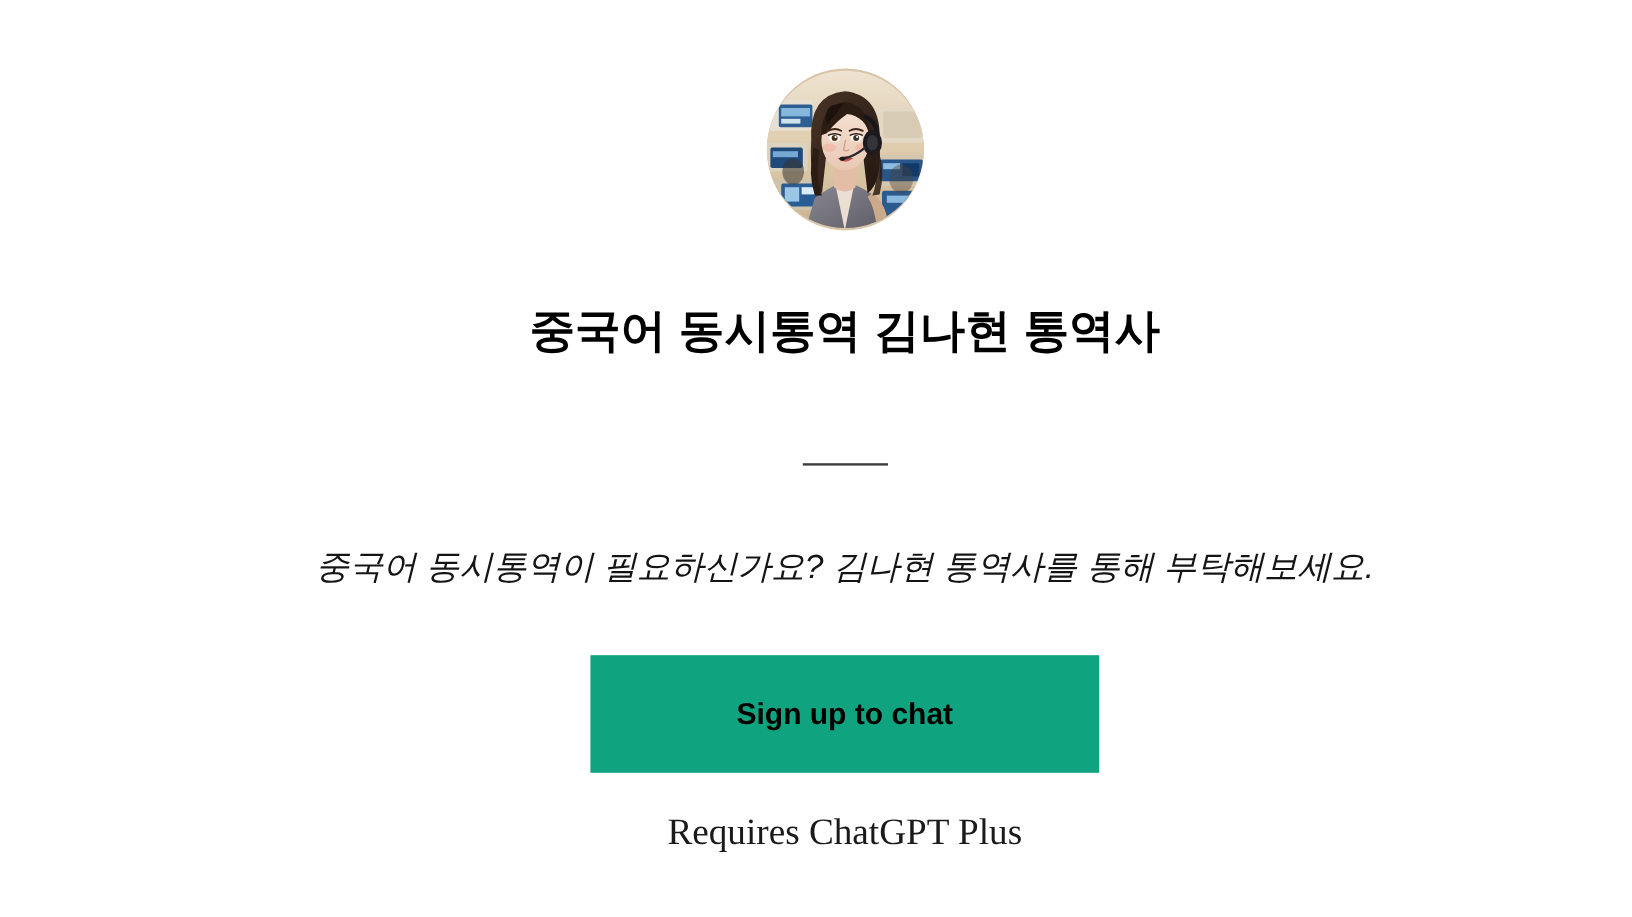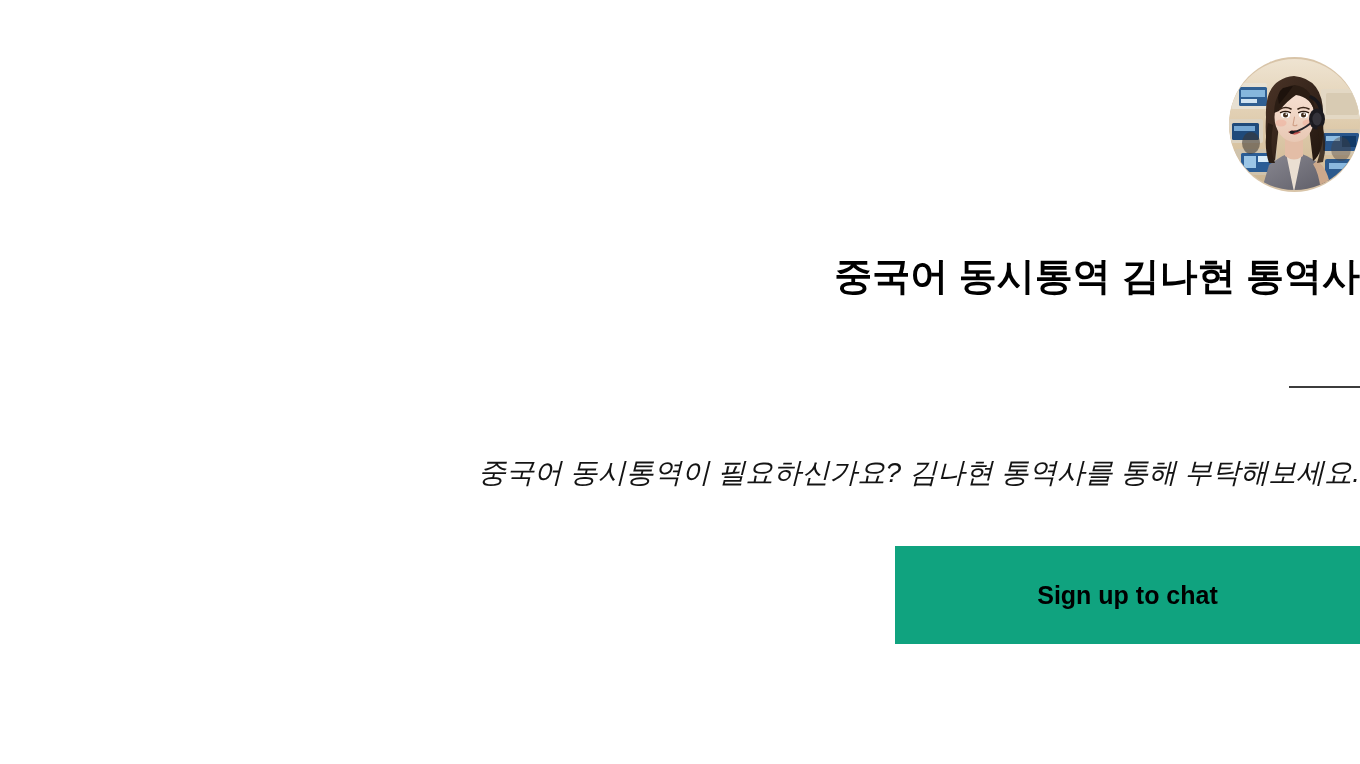--- a/index.html
+++ b/index.html
@@ -14,21 +14,21 @@
     overflow: hidden;
   }
 
   .page {
     position: relative;
     width: 1360px;
     height: 764px;
     box-sizing: border-box;
     display: flex;
     flex-direction: column;
-    align-items: flex-end;
+    align-items: center;
     padding-left: 48px;
   }
 
   
   .avatar-wrap {
     margin-top: 57px;
     width: 131px;
     height: 135px;
     border-radius: 50%;
     overflow: hidden;
@@ -70,21 +70,21 @@
     color: #141414;
     text-align: center;
     line-height: 1.25;
     white-space: nowrap;
     font-style: italic;
   }
 
   
   .cta-button {
     margin-top: 28px;
-    width: 465px;
+    width: 424px;
     height: 98px;
     background: #10a37f;
     border: none;
     border-radius: 0;
     color: #000000;
     font-family: "Liberation Sans", sans-serif;
     font-size: 25px;
     font-weight: bold;
     letter-spacing: 0px;
     cursor: pointer;
@@ -213,14 +213,15 @@
   </div>
 
   <h1 class="gpt-title">중국어 동시통역 김나현 통역사</h1>
 
   <div class="divider"></div>
 
   <p class="gpt-desc">중국어 동시통역이 필요하신가요? 김나현 통역사를 통해 부탁해보세요.</p>
 
   <button class="cta-button">Sign up to chat</button>
 
+  <div class="requires-note">Requires ChatGPT Plus</div>
 
 </div>
 
 </body></html>

